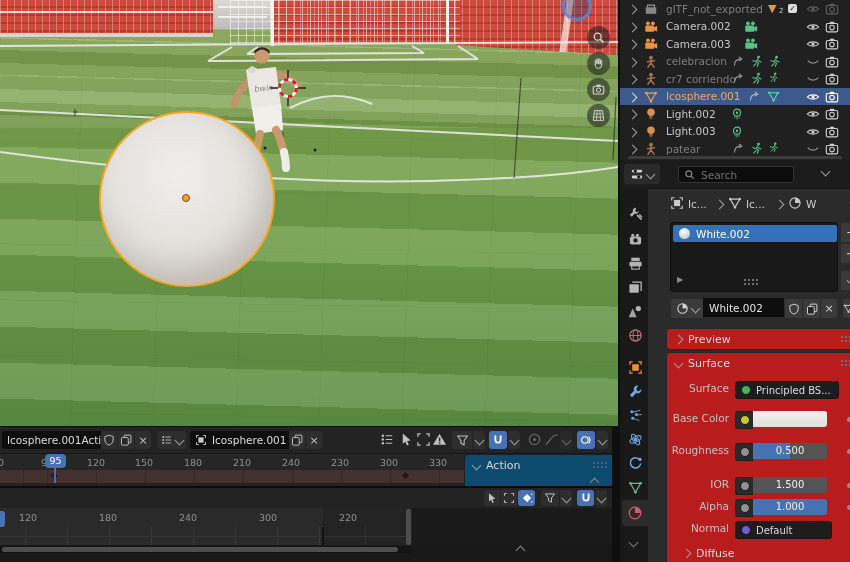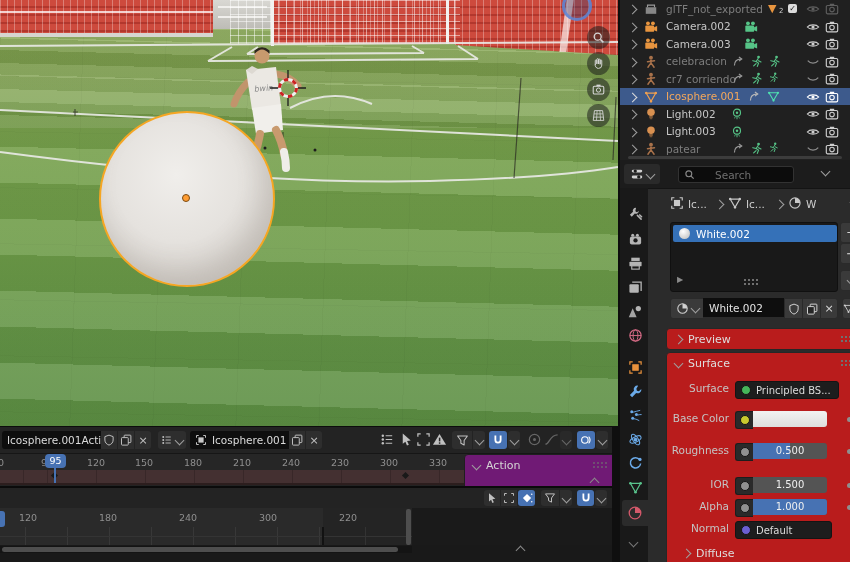--- a/index.html
+++ b/index.html
@@ -523,21 +523,21 @@
   </div>
 
   <div id="props" class="abs">
     <div id="pheader">
       <div class="flex abs" style="left:4px;top:4px;width:36px;height:20px;gap:3px;justify-content:center;background:#2a2a2a;border-radius:3px">
         <svg class="ic" width="14" height="14" color="#d0d0d0">
             <use href="#i-props"></use>
           </svg>
         <span class="chv d"></span>
       </div>
-      <div class="flex abs" style="left:58px;top:6px;width:104px;height:15px;background:#0c0c0c;border:1px solid #323232;border-radius:3px;padding:0 5px;gap:20px">
+      <div class="flex abs" style="left:58px;top:6px;width:104px;height:15px;background:#0c0c0c;border:1px solid #323232;border-radius:3px;padding:0 5px;gap:6px">
         <svg class="ic" width="11" height="11" color="#8a8a8a">
             <use href="#i-mag"></use>
           </svg>
         <span style="color:#6f6f6f;font-size:10.5px">Search</span>
       </div>
       <div class="flex abs" style="left:202px;top:8px">
           <span class="chv d"></span>
         </div>
     </div>
 
@@ -856,21 +856,21 @@
 
     <div class="abs" style="left:0;top:43px;width:612px;height:13px;background:#443031;border-bottom:2px solid #2c1e1e;
          background-image:repeating-linear-gradient(90deg,rgba(0,0,0,0.18) 0 1px,transparent 1px 49px);background-position:47px 0">
       <span class="abs" style="left:52px;top:3px;width:5px;height:5px;background:#191919;transform:rotate(45deg)"></span>
       <span class="abs" style="left:403px;top:3px;width:5px;height:5px;background:#191919;transform:rotate(45deg)"></span>
     </div>
 
     <div class="abs" style="left:54px;top:41px;width:2px;height:15px;background:#4772b3"></div>
     <div class="abs" style="left:45px;top:27px;width:21px;height:14px;background:#4772b3;border-radius:4px;text-align:center;color:#fff;font-size:9.5px;line-height:14px"><span>95</span></div>
 
-    <div class="abs" style="left:464px;top:27px;width:148px;height:33px;background:#701a75;border:1px solid #1f1f1f;border-radius:4px 0 0 0">
+    <div class="abs" style="left:464px;top:27px;width:148px;height:33px;background:#0c4a6e;border:1px solid #1f1f1f;border-radius:4px 0 0 0">
       <div class="flex" style="height:20px;gap:6px;padding-left:8px">
         <span class="chv d"></span>
         <span style="color:#d5d5d5">Action</span>
         <div class="grip" style="margin-left:auto;margin-right:6px;opacity:.6"></div>
       </div>
       <span class="chv u abs" style="left:126px;top:24px;border-color:#8a8a8a"></span>
     </div>
   </div>
 
   <div id="t2" class="abs">

